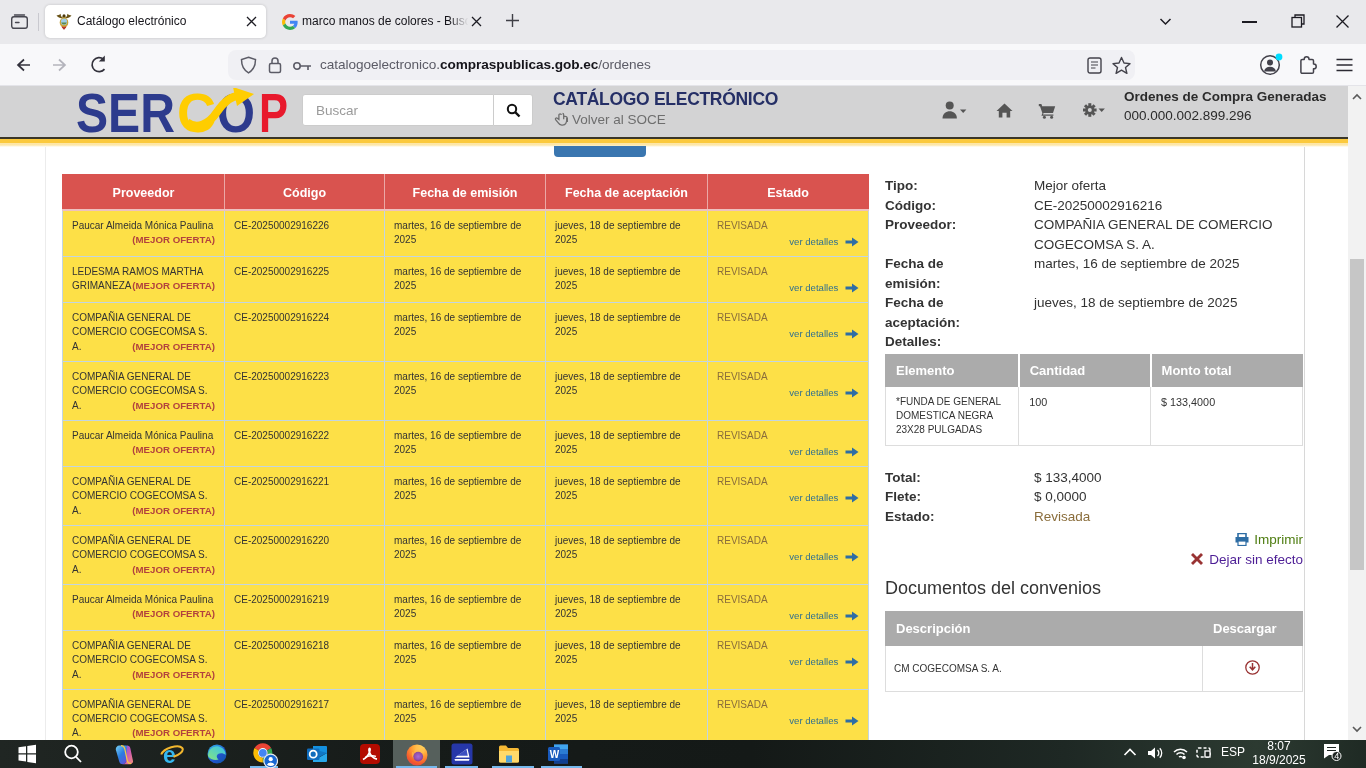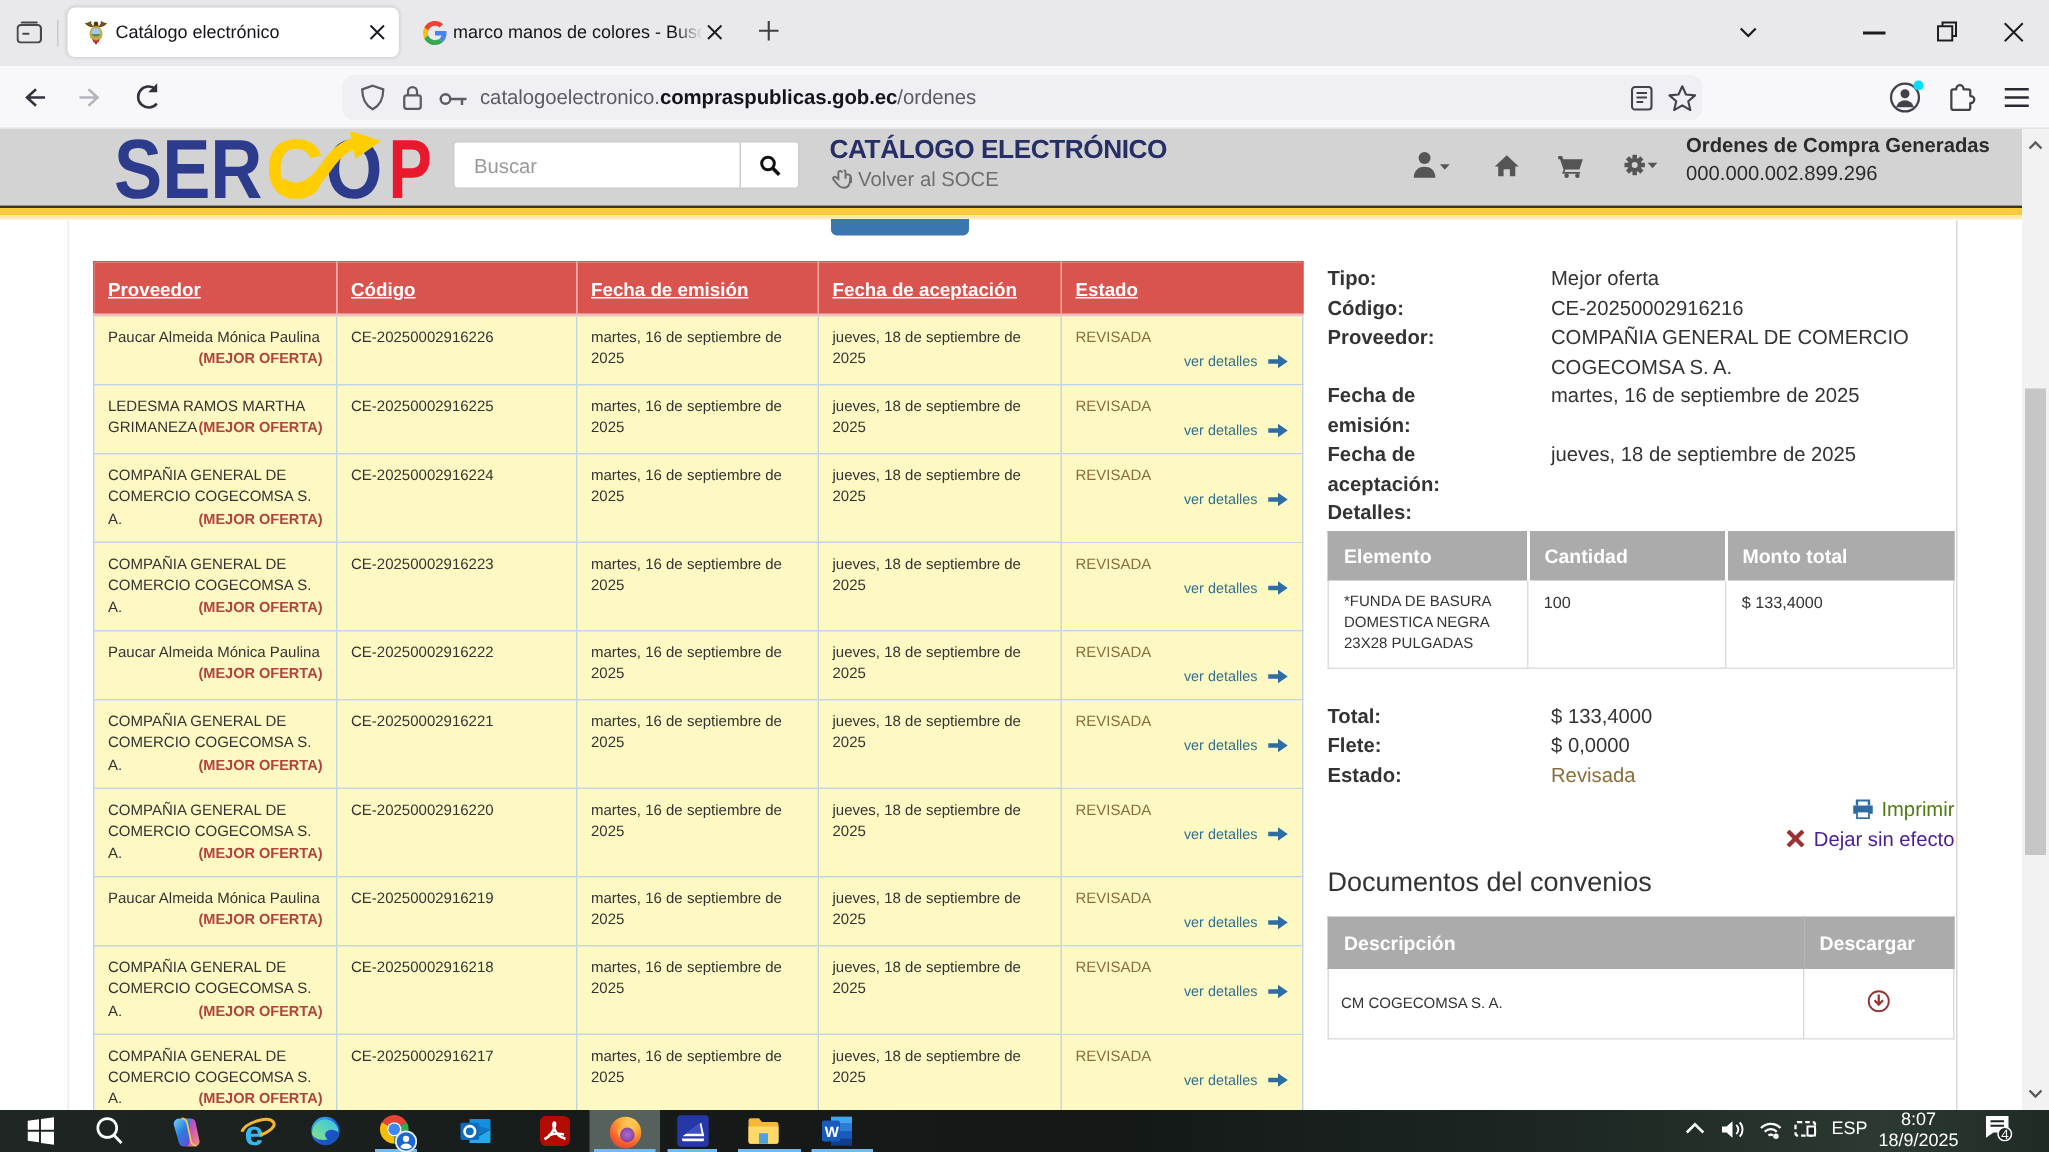--- a/index.html
+++ b/index.html
@@ -43,22 +43,22 @@
 
 
 #content { position:absolute; left:0; top:147px; width:1366px; height:593px; background:#fff; }
 #cborder-l { position:absolute; left:45px; top:0; width:1px; height:593px; background:#ececec; }
 #cborder-r { position:absolute; left:1304px; top:0; width:1px; height:593px; background:#d8d8d8; }
 #bluebtn { position:absolute; left:554px; top:-1px; width:92px; height:11px; background:#3a76b0; border-radius:0 0 4px 4px; }
 
 
 #maintable { position:absolute; left:62px; top:27px; width:806px; border-collapse:collapse; table-layout:fixed; font-size:10px; color:#333; }
 #maintable th:not(:last-child) { border-right:1px solid #eba8a6 !important; }
-#maintable th { background:#d9534f; color:#fff; font-size:12.5px; font-weight:bold; text-align:left; padding:10px 9px 8px 9px; border:1px solid #d9534f; border-bottom:2px solid #eec1bf; line-height:16px;text-decoration:underline; }
-#maintable td { background:#fef9c3; border:1px solid #c2d5e2; padding:8px 9px 7px 9px; vertical-align:top; line-height:14.3px; }
+#maintable th { background:#d9534f; color:#fff; font-size:12.5px; font-weight:bold; text-align:center; padding:10px 9px 8px 9px; border:1px solid #d9534f; border-bottom:2px solid #eec1bf; line-height:16px; }
+#maintable td { background:#fde047; border:1px solid #c2d5e2; padding:8px 9px 7px 9px; vertical-align:top; line-height:14.3px; }
 #maintable td.est { position:relative; }
 .mejor { float:right; color:#b2423e; font-weight:bold; font-size:9.7px; }
 .rev { color:#8a6d3b; }
 .verd { display:block; text-align:right; color:#31708f; margin-top:1.5px; white-space:nowrap; font-size:9.6px; }
 .verd svg { vertical-align:-2px; margin-left:4px; }
 
 
 #rpanel { position:absolute; left:885px; top:29px; width:418px; font-size:13.5px; color:#333; }
 .prow { display:flex; }
 .plabel { width:149px; font-weight:bold; line-height:19.5px; }
@@ -387,21 +387,21 @@
           <div class="plabel">Detalles:</div>
         </div>
       <table id="dettable">
         <tbody>
             <tr>
               <th class="c1">Elemento</th>
               <th class="c2">Cantidad</th>
               <th class="c3" style="border-right:1px solid #ababab">Monto total</th>
             </tr>
         <tr>
-              <td class="c1">*FUNDA DE BASURA DOMESTICA NEGRA 23X28 PULGADAS</td>
+              <td class="c1">*FUNDA DE GENERAL DOMESTICA NEGRA 23X28 PULGADAS</td>
               <td class="c2 n">100</td>
               <td class="c3 n">$ 133,4000</td>
             </tr>
       </tbody>
         </table>
       <div id="totrows">
         <div class="prow">
             <div class="plabel">Total:</div>
             <div class="pval">$ 133,4000</div>
           </div>

